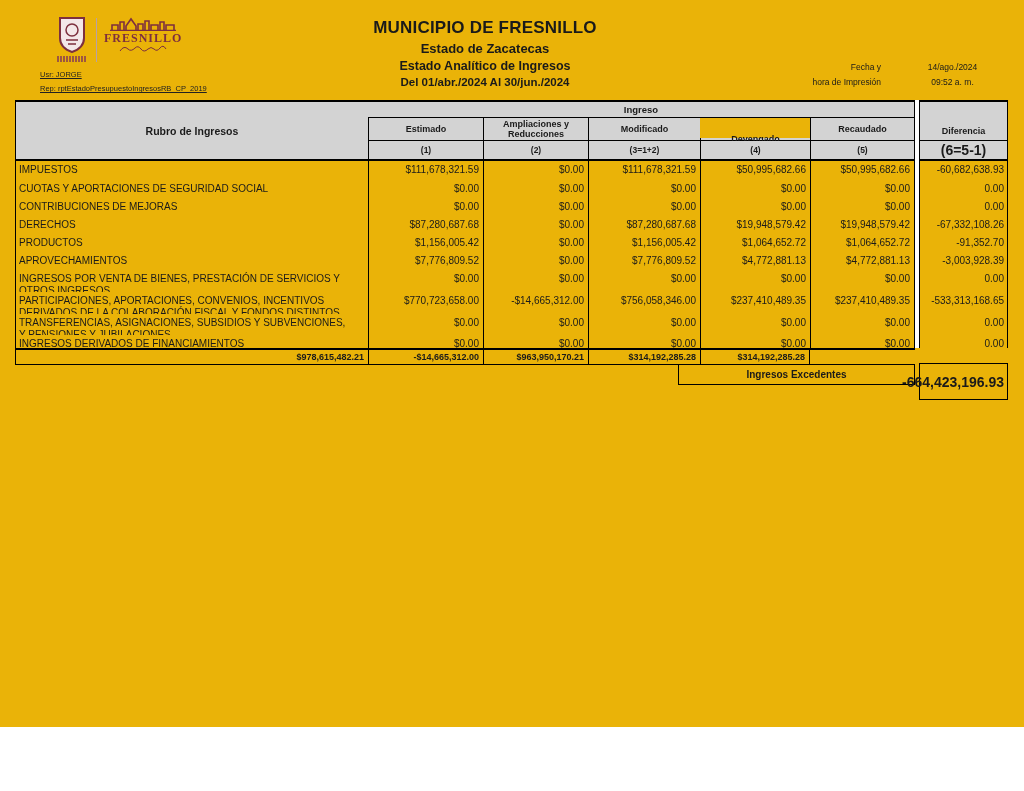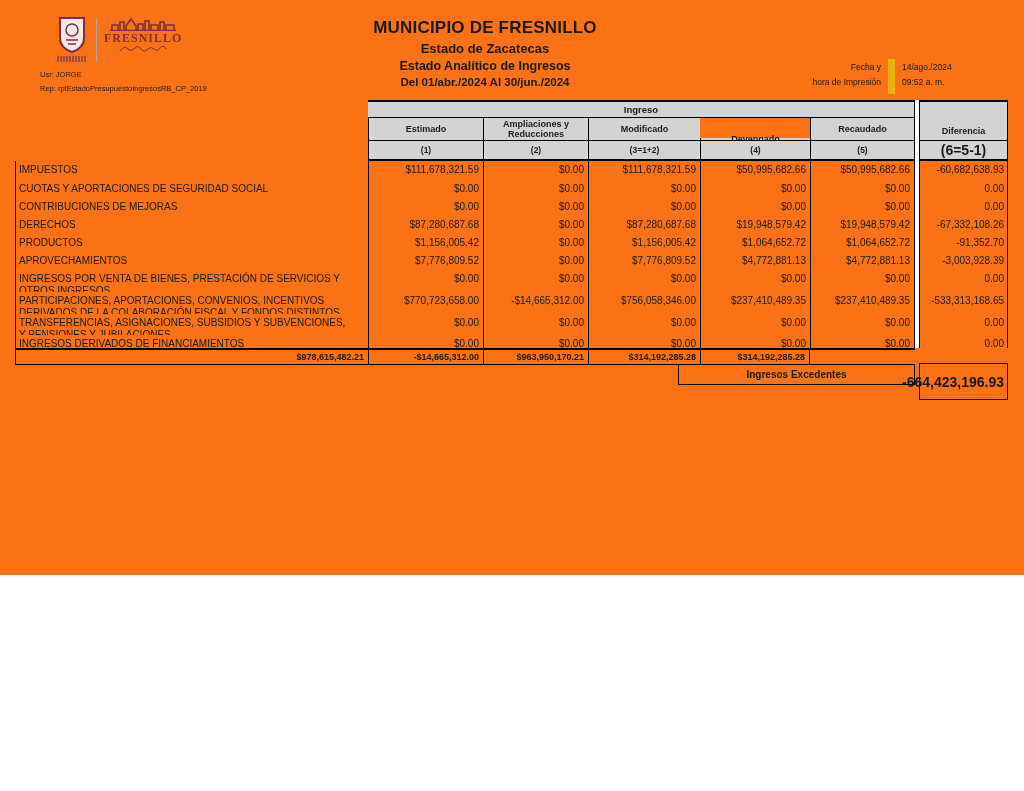--- a/index.html
+++ b/index.html
@@ -1,41 +1,41 @@
 <!DOCTYPE html>
 <html><head>
 <meta charset="utf-8">
 <style>
   * { margin:0; padding:0; box-sizing:border-box; }
   html,body { background:#ffffff; }
   .page {
-    position:relative; width:1024px; height:575px; background:#f97316;
+    position:relative; width:1024px; height:727px; background:#eab308;
     font-family:"Liberation Sans", sans-serif; color:#1a1a1a; overflow:hidden;
   }
   
   .logo { position:absolute; left:55px; top:16px; display:flex; align-items:flex-start; gap:7px; }
   .crest { width:34px; display:flex; flex-direction:column; align-items:center; }
   .crest-caption { margin-top:2px; width:30px; height:6px;
     background:repeating-linear-gradient(90deg,#8a4050 0 2px,transparent 2px 3px);
     opacity:.8; }
   .logo-divider { width:1px; height:44px; background:#b9a0a6; margin-top:2px; }
   .wordmark { display:flex; flex-direction:column; align-items:center; margin-top:1px; }
   .wordmark-text { font-family:"Liberation Serif", serif; font-weight:bold; font-size:12px;
     letter-spacing:1px; color:#7d2f3e; line-height:1; margin-top:1px; }
   
-  .usr-block { position:absolute; left:40px; top:68px; font-size:7.5px; color:#222; line-height:1.9; }
+  .usr-block { position:absolute; left:40px; top:68px; font-size:7.5px; color:#222; line-height:1.9;text-decoration:underline; }
   .title-block { position:absolute; left:290px; top:18px; width:390px; text-align:center; }
   .title-main { font-size:17px; font-weight:bold; letter-spacing:.2px; }
   .title-sub1 { font-size:13px; font-weight:bold; margin-top:3px; }
   .title-sub2 { font-size:12.5px; font-weight:bold; margin-top:3px; }
   .title-period { font-size:11.5px; font-weight:bold; margin-top:3px; }
   .fecha-block { position:absolute; left:758px; top:59px; display:grid;
     grid-template-columns:130px 118px; font-size:8.5px; }
   .fecha-labels { text-align:right; padding-right:7px; line-height:1; }
-  .fecha-values { border-left:7px solid #eab308; padding-left:7px; line-height:1; }
+  .fecha-values { border-left:4px solid #eab308; padding-left:7px; line-height:1;text-align:center; }
   .fecha-row1 { padding-top:4px; height:19px; }
   .fecha-row2 { height:16px; }
   
   .tbl { position:absolute; left:15px; top:100px; width:993px; }
   .grid8 { display:grid; grid-template-columns:353px 115px 105px 112px 110px 105px 4px 89px; }
   .ht { grid-template-rows:18px 23px 20px; }
   .hcell { background:#d3d3d3; font-weight:bold; text-align:center; }
   .h-rubro { grid-area:1/1/4/2; border-top:2px solid #000; border-left:1.5px solid #000;
     border-bottom:2px solid #000; display:flex; align-items:center; justify-content:center;
     font-size:10.5px; }
@@ -133,20 +133,21 @@
     </div>
     <div class="fecha-values">
       <div class="fecha-row1">14/ago./2024</div>
       <div class="fecha-row2">09:52 a. m.</div>
     </div>
   </div>
 
   <div class="tbl">
 
     <div class="grid8 ht">
+      <div class="hcell h-rubro">Rubro de Ingresos</div>
       <div class="hcell h-ingreso">Ingreso</div>
       <div class="h-gap"></div>
       <div class="hcell h-dif">Diferencia</div>
       <div class="hcell h-sub co2">Estimado</div>
       <div class="hcell h-sub co3">Ampliaciones y Reducciones</div>
       <div class="hcell h-sub co4">Modificado</div>
       <div class="hcell h-sub co5">Devengado</div>
       <div class="hcell h-sub co6">Recaudado</div>
       <div class="hcell h-num co2">(1)</div>
       <div class="hcell h-num co3">(2)</div>

